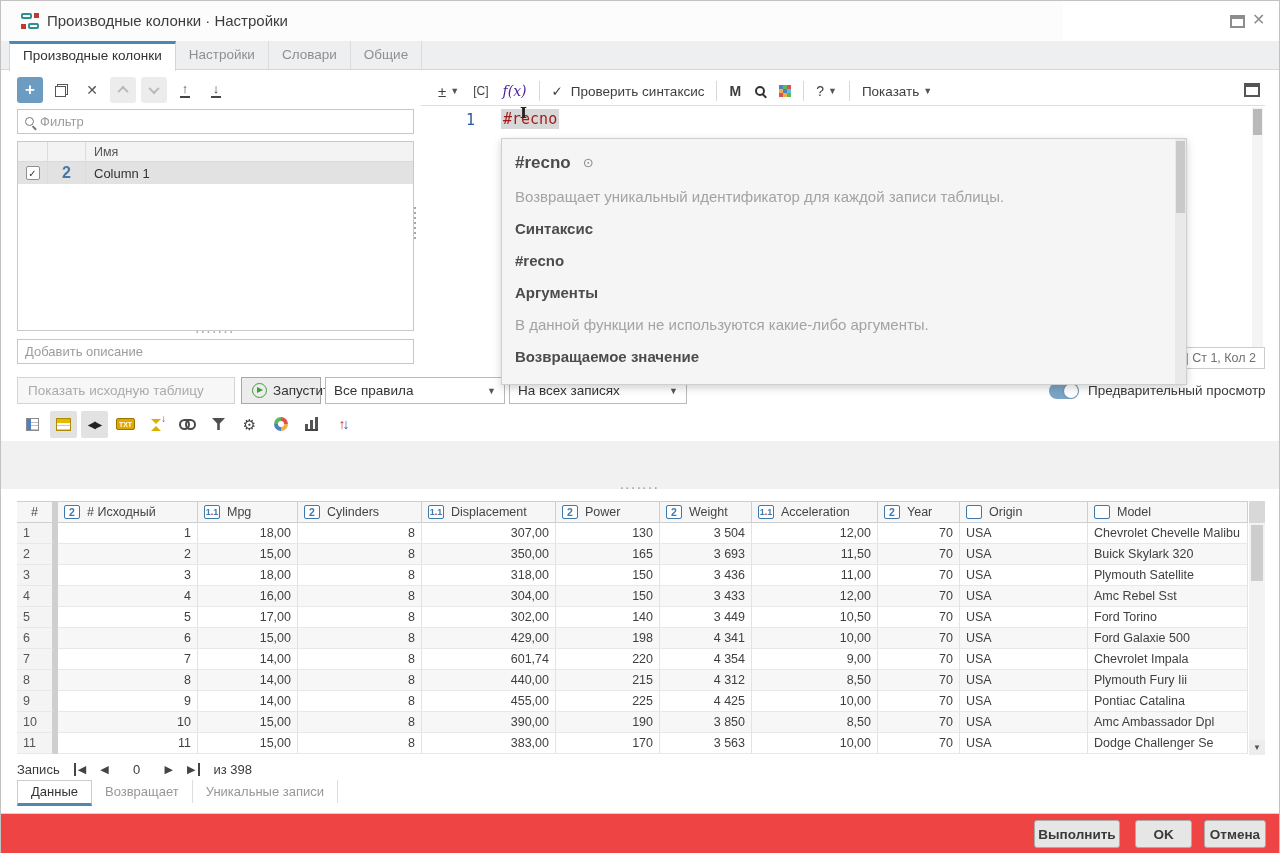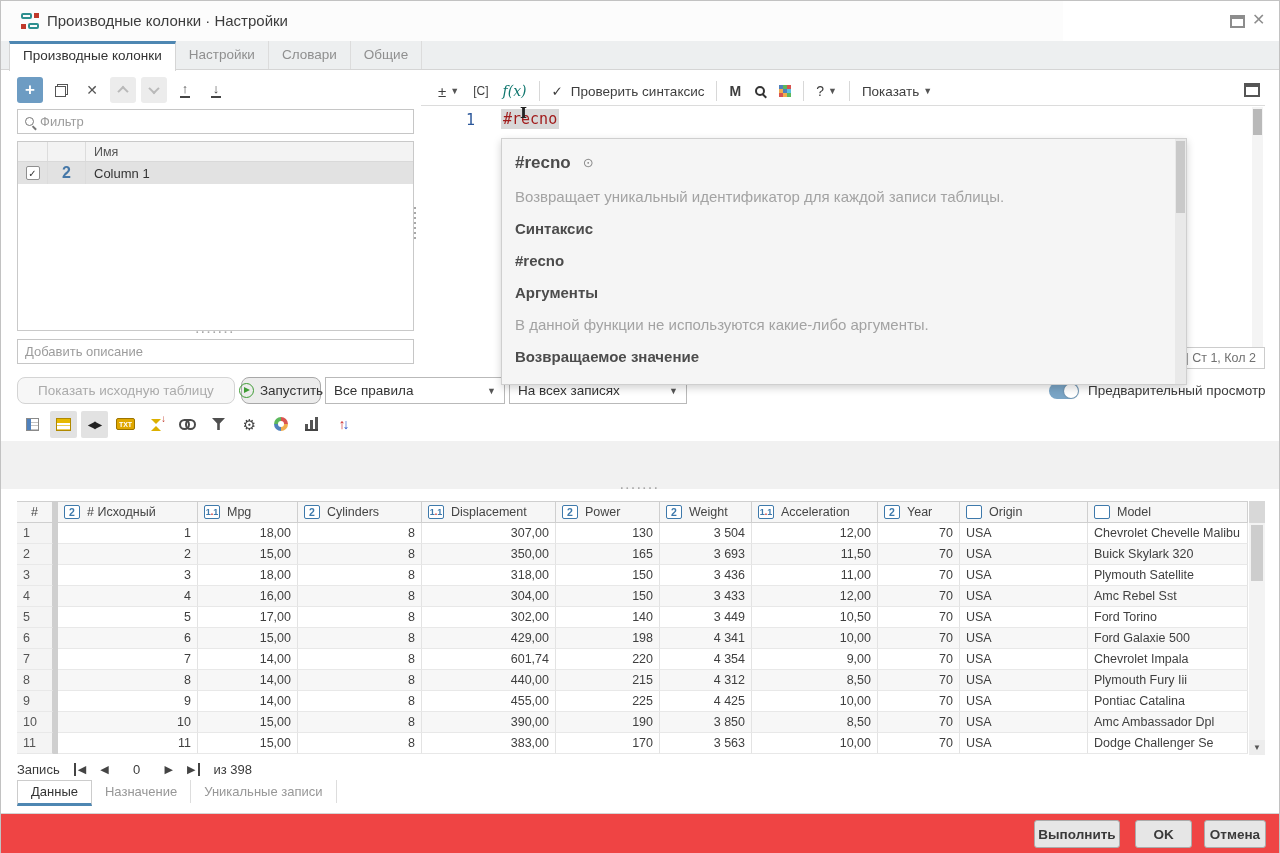--- a/index.html
+++ b/index.html
@@ -56,21 +56,21 @@
   .typ2{color:#4678a8;font-weight:bold;font-size:16px}
   .hdots{color:#a8a8a8;font-size:11px;font-weight:bold;letter-spacing:2px;text-align:center}
   .vdots{position:absolute;left:413px;top:206px;display:flex;flex-direction:column;gap:3px}
   .vdots i{width:2px;height:2px;background:#a8a8a8}
 
   
   .etb{position:absolute;left:430px;top:76px;height:28px;display:flex;align-items:center;color:#3e3e3e;font-size:13.5px}
   .etb .it{display:flex;align-items:center;padding:0 7px;gap:4px;height:26px}
   .sep{width:1px;height:20px;background:#d8d8d8;margin:0 5px}
   .caret{font-size:9px;color:#555}
-  .fx{font-family:"DejaVu Serif",serif;font-style:italic;color:#0f766e;font-size:14px}
+  .fx{font-family:"DejaVu Serif",serif;font-style:italic;color:#4c1d95;font-size:14px}
   .mag2{width:10px;height:10px;border:2px solid #333;border-radius:50%;position:relative}
   .mag2:after{content:"";position:absolute;width:5px;height:2px;background:#333;transform:rotate(45deg);right:-4px;bottom:-3px}
   .mosaic{display:grid;grid-template-columns:repeat(3,4px);grid-template-rows:repeat(3,4px)}
   .mosaic b{display:block}
   .toolrule{position:absolute;left:420px;top:104px;width:844px;height:1px;background:#dcdcdc}
   .edmax{position:absolute;left:1243px;top:82px;width:16px;height:14px;border:2px solid #555;border-top:4px solid #555}
 
   
   .gutter{position:absolute;left:430px;top:110px;width:44px;text-align:right;font-family:"DejaVu Sans Mono",monospace;font-size:15px;color:#2b579a}
   .codeline{position:absolute;left:500px;top:109px;font-family:"DejaVu Sans Mono",monospace;font-size:15px}
@@ -83,21 +83,21 @@
   
   .popup{position:absolute;left:500px;top:137px;width:686px;height:247px;background:#f5f5f5;border:1px solid #cfcfcf;box-shadow:0 3px 8px rgba(0,0,0,.18);z-index:6;overflow:hidden;padding:6px 24px 0 13px}
   .popup .ptitle{height:36px;line-height:36px;font-size:17px;font-weight:bold;color:#4c4c4c;display:flex;align-items:center;gap:12px}
   .popup .eye{font-size:13px;color:#8a8a8a;font-weight:normal}
   .popup h3{height:32px;line-height:32px;font-size:15px;color:#4c4c4c}
   .popup p{height:32px;line-height:32px;font-size:15px;color:#a3a3a3;font-weight:normal;white-space:nowrap}
   .ptrack{position:absolute;right:0;top:0;bottom:0;width:11px;background:#e9e9e9}
   .pthumb{position:absolute;right:1px;top:2px;width:9px;height:72px;background:#c9c9c9}
 
   
-  .btn{position:absolute;top:376px;height:27px;border:1px solid #a8a8a8;background:#ececec;border-radius:8px;display:flex;align-items:center;justify-content:center;font-size:13.5px;color:#333;padding:0 10px}
+  .btn{position:absolute;top:376px;height:27px;border:1px solid #a8a8a8;background:#ececec;border-radius:0;display:flex;align-items:center;font-size:13.5px;color:#333;padding:0 10px}
   .btn.disabled{border-color:#d4d4d4;background:#f7f7f7;color:#ababab}
   .play{width:15px;height:15px;border:1.5px solid #3f9c35;border-radius:50%;position:relative;margin-right:6px;flex:none}
   .play:after{content:"";position:absolute;left:4px;top:2.5px;border-left:6px solid #3f9c35;border-top:3.5px solid transparent;border-bottom:3.5px solid transparent}
   .select{position:absolute;top:376px;height:27px;background:#fff;border:1px solid #b9b9b9;display:flex;align-items:center;padding:0 8px;font-size:13.5px;color:#333}
   .select .caret{margin-left:auto}
   .tglwrap{position:absolute;left:1048px;top:376px;height:27px;display:flex;align-items:center;gap:9px}
   .tg{width:30px;height:16px;border-radius:9px;background:#7aa5c6;position:relative}
   .tg:after{content:"";position:absolute;right:1px;top:1px;width:14px;height:14px;border-radius:50%;background:#fff;box-shadow:0 0 2px rgba(0,0,0,.35)}
 
   
@@ -616,21 +616,21 @@
     <span class="nbtn nbar-l">◀</span>
     <span class="nbtn">◀</span>
     <span class="recval">0</span>
     <span class="nbtn">▶</span>
     <span class="nbtn nbar-r">▶</span>
     <span>из 398</span>
   </div>
 
   <div class="btabs" id="bottom-tabs">
       <div class="btab active">Данные</div>
-      <div class="btab">Назначение</div>
+      <div class="btab">Возвращает</div>
       <div class="btab">Уникальные записи</div>
     </div>
 
   <div class="footer">
     <div class="fbtn" style="left:1033px;width:86px">Выполнить</div>
     <div class="fbtn" style="left:1134px;width:57px">OK</div>
     <div class="fbtn" style="left:1203px;width:62px">Отмена</div>
   </div>
 
 </div>

